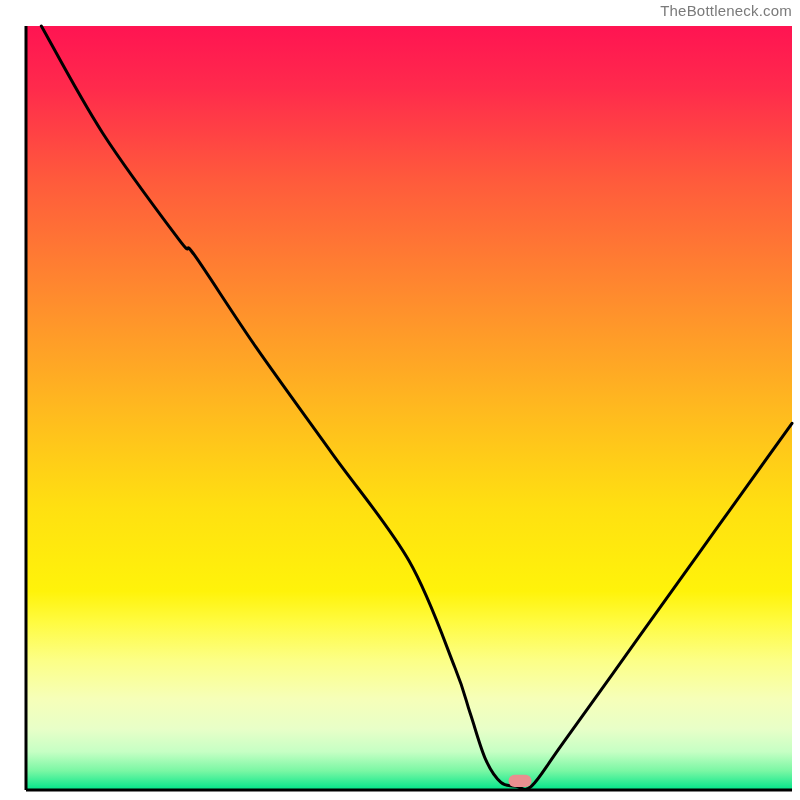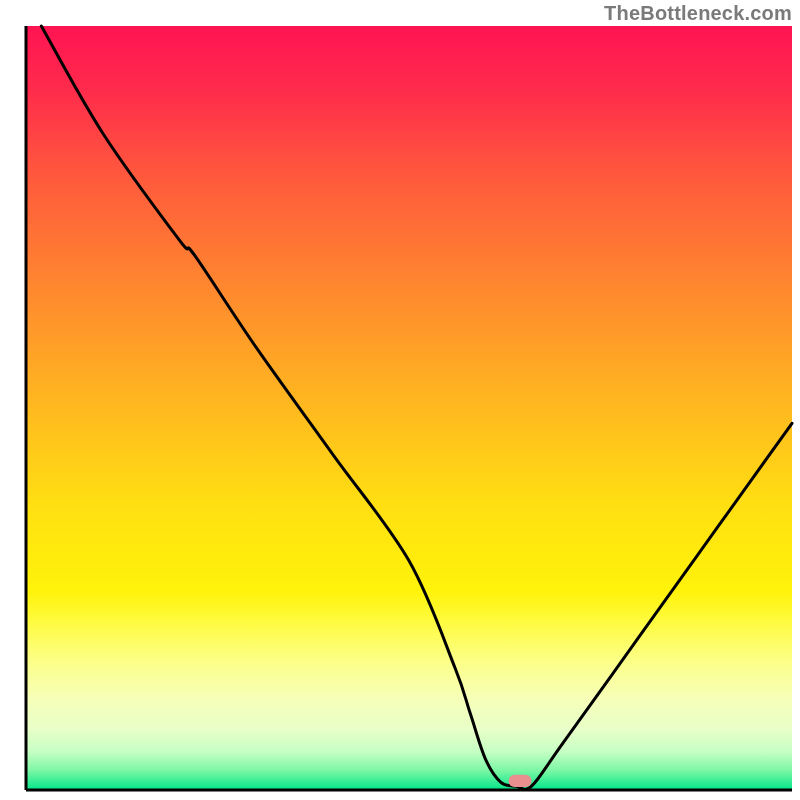--- a/index.html
+++ b/index.html
@@ -13,22 +13,22 @@
   .chart-container {
     position: relative;
     width: 800px;
     height: 800px;
   }
   .watermark {
     position: absolute;
     top: 2px;
     right: 8px;
     color: #7a7a7a;
-    font-size: 20px;
-    font-weight: 700;
+    font-size: 15px;
+    font-weight: 400;
     letter-spacing: 0.2px;
     z-index: 10;
   }
   svg {
     display: block;
   }
 </style>
 </head>
 <body>
 

